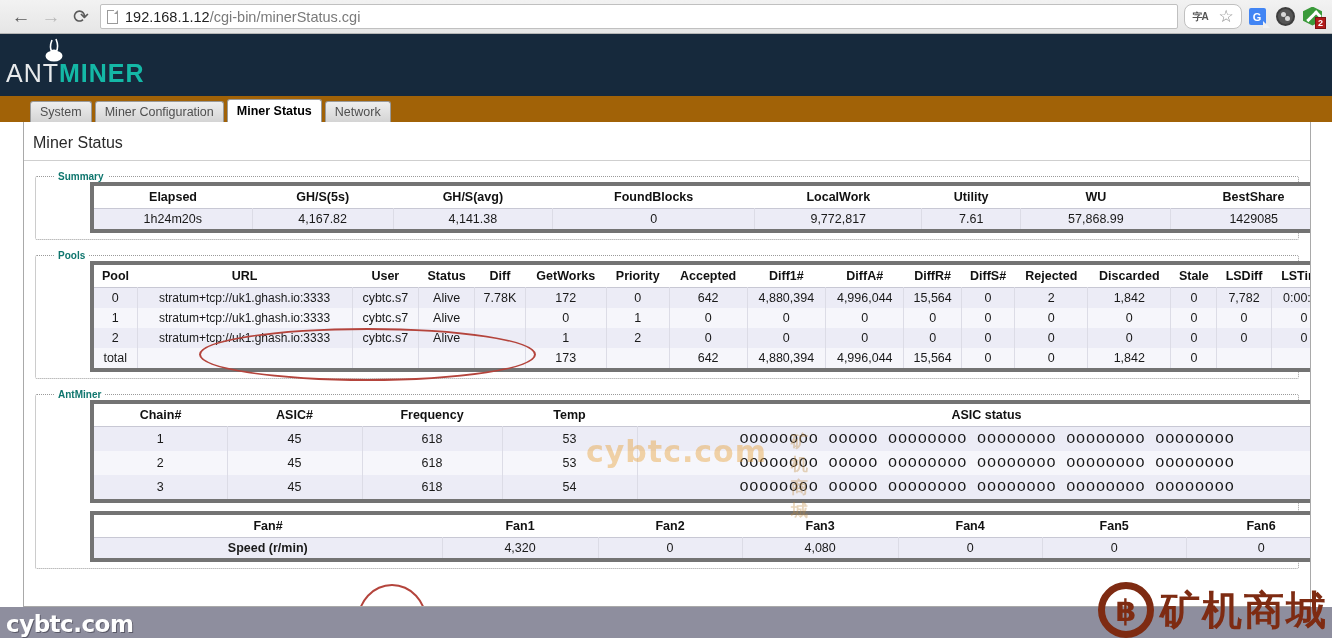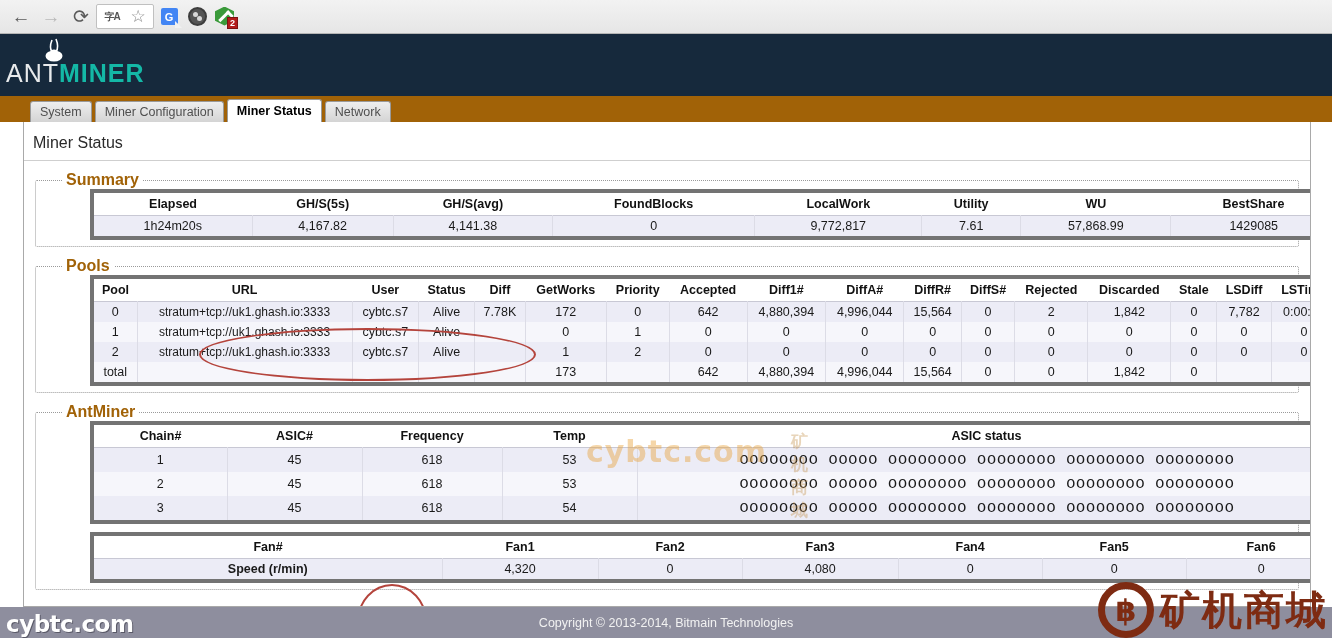--- a/index.html
+++ b/index.html
@@ -56,21 +56,21 @@
     border-bottom: 4px solid #9a9a9a;
     width: 0; height: 0;
   }
   .url-host { color: #222; }
   .url-path { color: #7a7a7a; }
 
   .tool-icons { display: flex; align-items: center; gap: 2px; }
   .tool-box {
     display: flex; align-items: center;
     border: 1px solid #c0c0c0;
-    border-radius: 2px;
+    border-radius: 8px;
     background: #fff;
     height: 25px;
     padding: 10px 2px;
   }
   .ic { width: 26px; height: 24px; display: flex; align-items: center; justify-content: center; position: relative; }
   .trans-ic { font-size: 10px; color: #555; font-weight: bold; letter-spacing: -1px;}
   .star-ic { font-size: 17px; color: #8a8a8a; }
   .gtrans { width: 17px; height: 17px; background: #4285f4; border-radius: 2px; color:#fff; font-size:11px; font-weight:bold; display:flex;align-items:center;justify-content:center; position:relative;}
   .gtrans::after{content:"";position:absolute;right:-4px;bottom:-3px;width:0;height:0;border-left:7px solid #f1f1f1;border-top:7px solid transparent;}
   .reel { width:19px;height:19px;border-radius:50%;background:#555;position:relative;border:2px solid #3d3d3d;}
@@ -148,25 +148,25 @@
     margin: 0 0 0 0;
   }
 
   fieldset {
     margin: 10px 11px 0 11px;
     padding: 0 6px 6px 6px;
     border: 1px dotted #9a9a9a;
     border-radius: 2px;
   }
   legend {
-    font-size: 16px;
+    font-size: 10px;
     font-weight: bold;
-    color: #a16207;
+    color: #0f766e;
     padding: 0 4px;
-    margin-left: 20px;
+    margin-left: 12px;
   }
   table {
     width: 100%;
     border-collapse: collapse;
     font-size: 12.5px;
     background: #fff;
     border: 4px solid #737373;
     margin-left: 48px;
   }
   th {
@@ -281,20 +281,25 @@
 </style>
 </head>
 <body>
 
 <div class="page-bg"></div>
 
 <div class="browser-bar">
   <div class="nav-btn">←</div>
   <div class="nav-btn disabled">→</div>
   <div class="nav-btn">⟳</div>
+  <div class="urlbar">
+    <span class="page-ico"></span>
+    <span class="url-host">192.168.1.12</span>
+      <span class="url-path">/cgi-bin/minerStatus.cgi</span>
+  </div>
   <div class="tool-icons">
     <div class="tool-box">
       <div class="ic trans-ic">字A</div>
       <div class="ic star-ic">☆</div>
     </div>
     <div class="ic">
         <span class="gtrans">G</span>
       </div>
     <div class="ic">
         <span class="reel"></span>
@@ -540,14 +545,13 @@
 
 <div class="wm-footer-logo">
   <div class="btc-circle">฿</div>
   <div class="wm-cn-text">
     <div class="cn">矿机商城</div>
   </div>
 </div>
 
 <div class="footer">
   <span class="footer-wm">cybtc.com</span>
-  <span>Copyright © 2013-2014, Bitmain Technologies</span>
 </div>
 
 </body></html>

